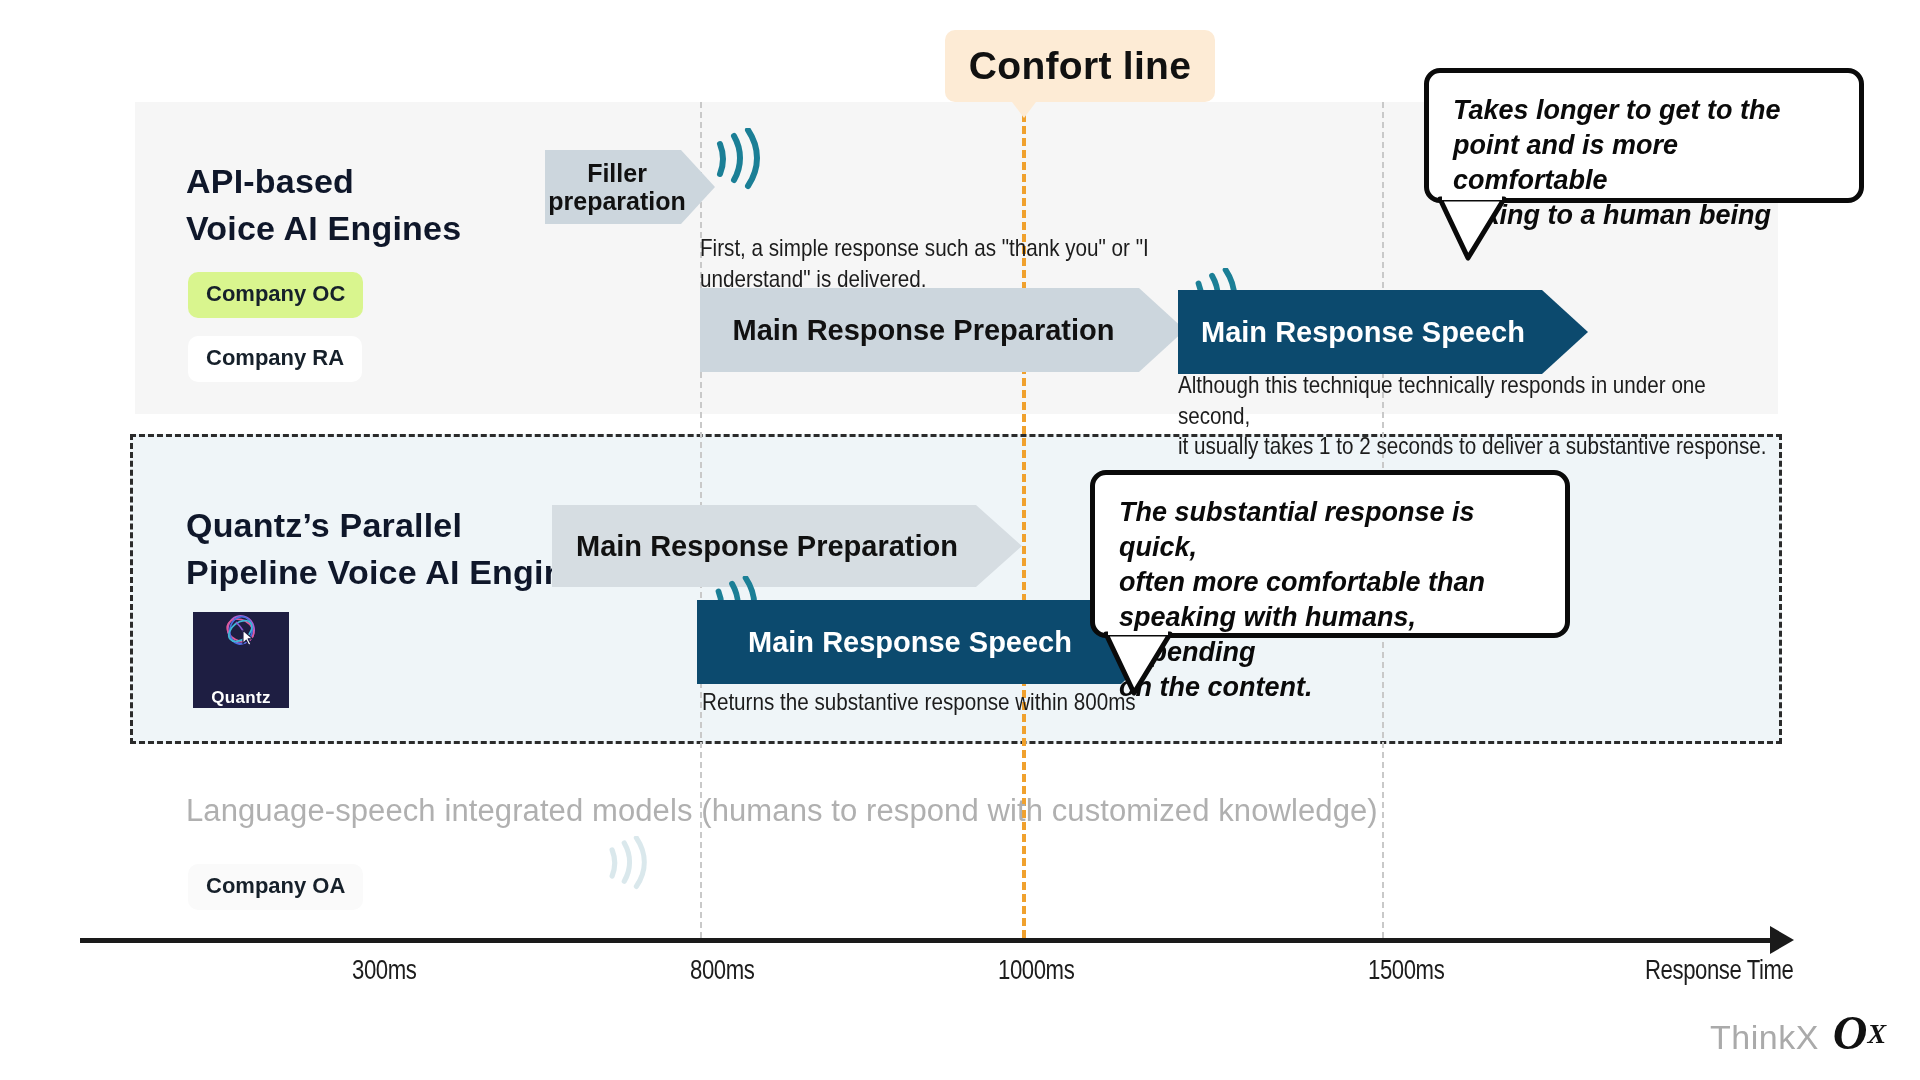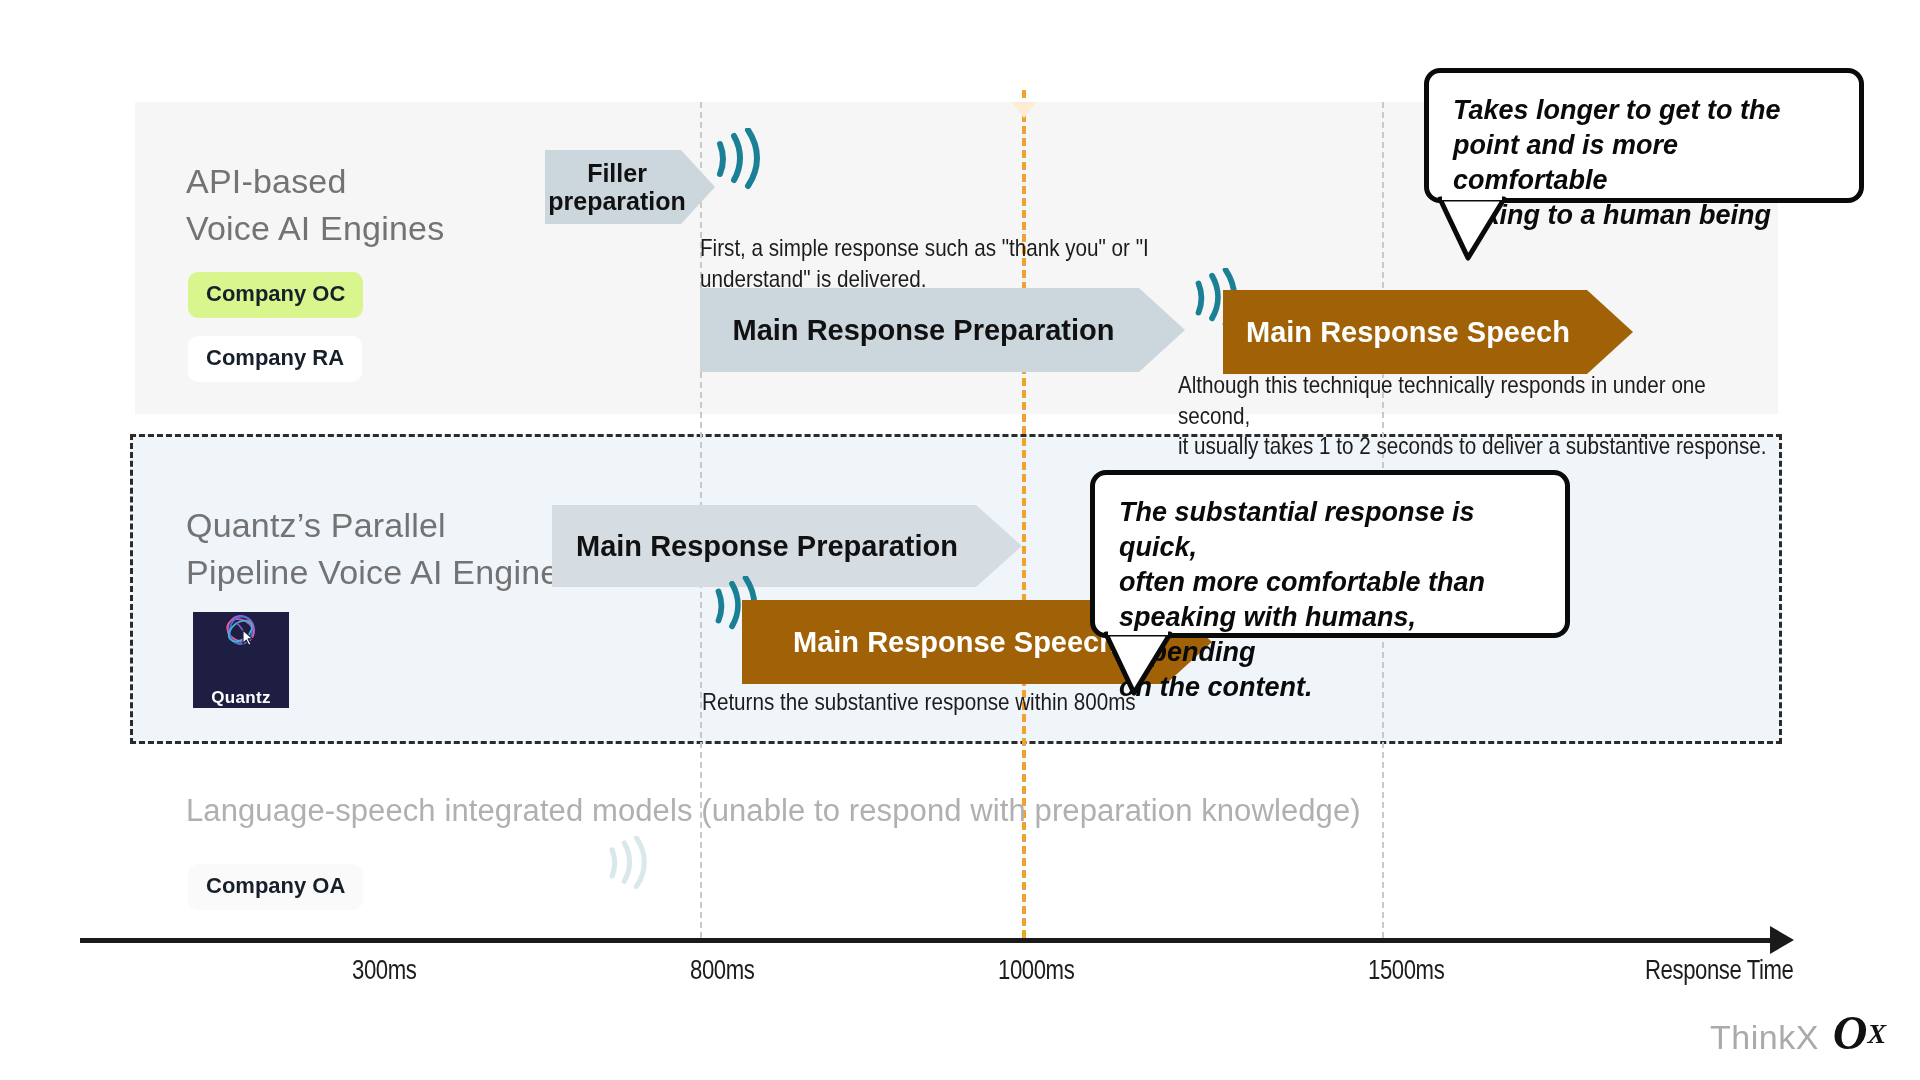--- a/index.html
+++ b/index.html
@@ -40,22 +40,22 @@
   }
   .tick-label{
     font-family:"Liberation Sans Narrow","Liberation Sans",sans-serif;
     font-size:27px;color:#1c1c1c;letter-spacing:-0.5px;
     transform:scaleX(0.82);transform-origin:left center;
     white-space:nowrap;
   }
 
   
   .row-title{
-    font-size:34px;color:#737373;line-height:1.38;white-space:pre-line;
-    font-weight:400;letter-spacing:0.2px;
+    font-size:34px;color:#0f172a;line-height:1.38;white-space:pre-line;
+    font-weight:700;letter-spacing:0.2px;
   }
   .row-title-muted{
     font-size:31px;color:#b0b0b0;white-space:nowrap;letter-spacing:0.1px;
   }
 
   
   .badge{
     border-radius:10px;padding:9px 18px 11px 18px;
     font-size:22px;font-weight:bold;color:#16202a;
     display:inline-block;white-space:nowrap;
@@ -70,21 +70,21 @@
     display:flex;align-items:center;
     box-sizing:border-box;
   }
   .arrow .lbl{
     width:100%;text-align:center;white-space:pre-line;
     font-weight:bold;line-height:1.12;
   }
   .ar-light{background:#ccd6dd;}
   .ar-light2{background:#d6dde2;}
   .ar-olive{background:#a9a226;}
-  .ar-dark{background:#a16207;margin-left:45px;}
+  .ar-dark{background:#0c4a6e;}
   .ar-ghost{background:#e6e9e6;}
 
   .clip-chev{clip-path:polygon(0 0, calc(100% - 46px) 0, 100% 50%, calc(100% - 46px) 100%, 0 100%);}
   .clip-chev-sm{clip-path:polygon(0 0, calc(100% - 34px) 0, 100% 50%, calc(100% - 34px) 100%, 0 100%);}
 
   
   .cap{
     font-family:"Liberation Sans Narrow","Liberation Sans",sans-serif;
     font-size:24px;color:#1c1c1c;line-height:1.28;white-space:pre-line;
     transform:scaleX(0.86);transform-origin:left center;
@@ -146,20 +146,23 @@
 
 <div class="stage">
 
   <div class="abs panel-api"></div>
   <div class="abs panel-quantz"></div>
 
   <div class="abs grid" style="left:700px;top:102px;height:836px;"></div>
   <div class="abs grid" style="left:1382px;top:102px;height:836px;"></div>
   <div class="abs grid-comfort" style="left:1022px;top:90px;height:848px;"></div>
 
+  <div class="abs comfort-flag" style="left:945px;top:30px;width:270px;height:72px;">
+    <span>Confort line</span>
+  </div>
   <div class="abs comfort-tail" style="left:1012px;top:102px;"></div>
 
   <div class="abs row-title" style="left:186px;top:158px;width:420px;">API-based
 Voice AI Engines</div>
 
   <div class="abs" style="left:188px;top:272px;">
     <span class="badge badge-oc">Company OC</span>
   </div>
   <div class="abs" style="left:188px;top:336px;">
     <span class="badge badge-ra">Company RA</span>
@@ -249,21 +252,21 @@
     <div class="txt">The substantial response is quick,
 often more comfortable than
 speaking with humans, depending
 on the content.</div>
   </div>
   <svg class="abs bub-tail" style="left:1104px;top:631px;" width="70" height="66" viewBox="0 0 70 66">
     <path d="M2 3 L 66 3 L 30 62 Z" fill="#ffffff" stroke="#0a0a0a" stroke-width="5" stroke-linejoin="round"></path>
     <rect x="4" y="-6" width="60" height="10" fill="#ffffff"></rect>
   </svg>
 
-  <div class="abs row-title-muted" style="left:186px;top:793px;">Language-speech integrated models (unable to respond with preparation knowledge)</div>
+  <div class="abs row-title-muted" style="left:186px;top:793px;">Language-speech integrated models (humans to respond with customized knowledge)</div>
 
   <div class="abs" style="left:188px;top:864px;">
     <span class="badge badge-oa">Company OA</span>
   </div>
 
   <svg class="abs muted" style="left:600px;top:836px;" width="52" height="54" viewBox="0 0 60 62">
     <g fill="none" stroke="#9fc3cf" stroke-width="6" stroke-linecap="round">
       <path d="M14 46 C 18 36, 18 26, 14 16"></path>
       <path d="M28 52 C 36 38, 36 22, 28 8"></path>
       <path d="M42 58 C 54 40, 54 20, 42 2"></path>

